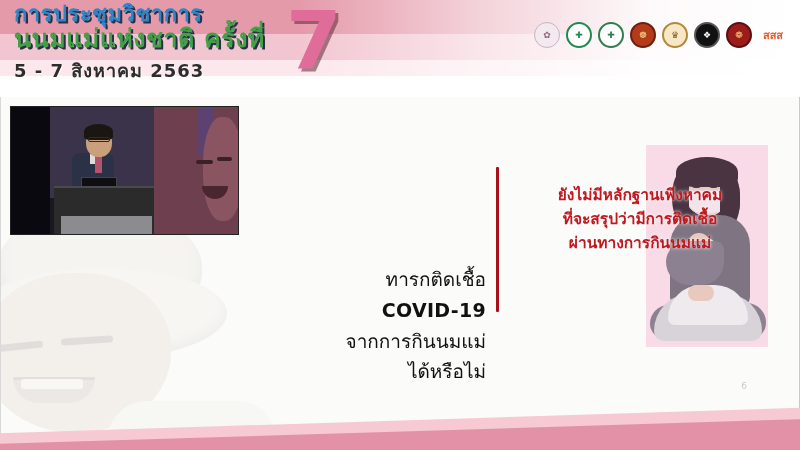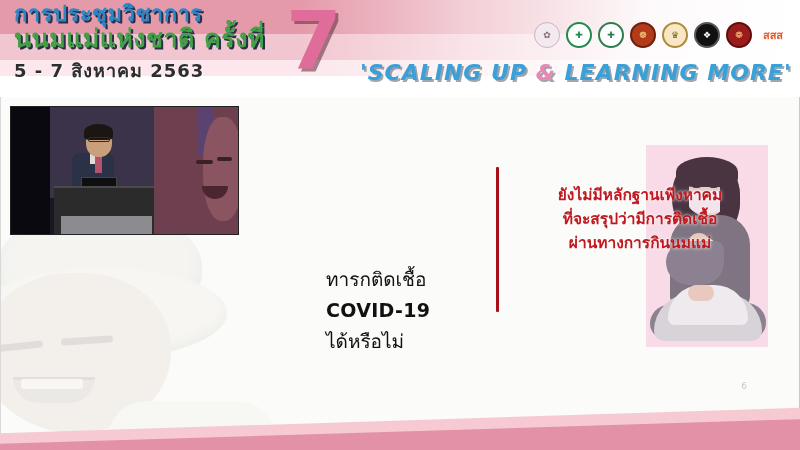--- a/index.html
+++ b/index.html
@@ -107,21 +107,21 @@
   .vt-podium-base { position:absolute; left:22%; top:86%; width:40%; height:14%; background:#8c8c90; }
   .vt-baby { position:absolute; right:0; top:0; width:37%; height:100%; background:#6d3f4f; }
   .vt-baby-face { position:absolute; right:-6%; top:8%; width:48%; height:82%; background:#8a5461; border-radius:44%; }
   .vt-baby-eye { position:absolute; height:4px; background:#3a2129; border-radius:4px; }
   .vt-baby-eye.b1 { right:30%; top:42%; width:17px; }
   .vt-baby-eye.b2 { right:7%; top:39%; width:15px; }
   .vt-baby-mouth { position:absolute; right:12%; top:62%; width:26px; height:13px; background:#4a2630; border-radius:0 0 16px 16px; }
   .vt-baby-pillow { position:absolute; right:30%; top:0; width:18%; height:38%; background:#5b4270; }
 
   
-  #question { position:absolute; left:325px; top:167px; width:160px; text-align:left;
+  #question { position:absolute; left:325px; top:167px; width:160px; text-align:right;
               color:#111; font-size:19px; line-height:1.62; }
   #question .q-line { white-space:nowrap; }
   #question .q-covid { font-weight:bold; letter-spacing:.3px; }
 
   
   #divider { position:absolute; left:495px; top:70px; width:3px; height:145px; background:#a81019; border-radius:1px; }
 
   
   #illus { position:absolute; left:645px; top:48px; width:122px; height:202px; background:#f8dbe6; overflow:hidden; }
   .il-hair-back { position:absolute; left:28px; top:14px; width:66px; height:72px; background:#4a3442; border-radius:50% 50% 38% 38%; }
@@ -172,23 +172,20 @@
     <div id="band-fade"></div>
 
     <div id="big-seven">7</div>
 
     <div id="th-title-wrap">
       <div class="th-line1">การประชุมวิชาการ</div>
       <div class="th-line2">นนมแม่แห่งชาติ ครั้งที่</div>
       <div class="th-date">5 - 7 สิงหาคม 2563</div>
     </div>
 
-    <div id="tagline">
-      <span>'SCALING UP </span><span class="amp">&amp;</span><span> LEARNING MORE'</span>
-    </div>
 
     <div id="logos">
       <div class="logo l1">✿</div>
       <div class="logo l2">✚</div>
       <div class="logo l3">✚</div>
       <div class="logo l4">☸</div>
       <div class="logo l5">♛</div>
       <div class="logo l6">❖</div>
       <div class="logo l7">❁</div>
       <div class="logo l8">สสส</div>
@@ -226,20 +223,21 @@
         <div class="vt-baby-face"></div>
         <div class="vt-baby-eye b1"></div>
         <div class="vt-baby-eye b2"></div>
         <div class="vt-baby-mouth"></div>
       </div>
     </div>
 
     <div id="question">
       <div class="q-line">ทารกติดเชื้อ</div>
       <div class="q-line q-covid">COVID-19</div>
+      <div class="q-line">จากการกินนมแม่</div>
       <div class="q-line">ได้หรือไม่</div>
     </div>
 
     <div id="divider"></div>
 
     <div id="illus">
       <div class="il-hair-back"></div>
       <div class="il-face"></div>
       <div class="il-eye a"></div>
       <div class="il-eye b"></div>

